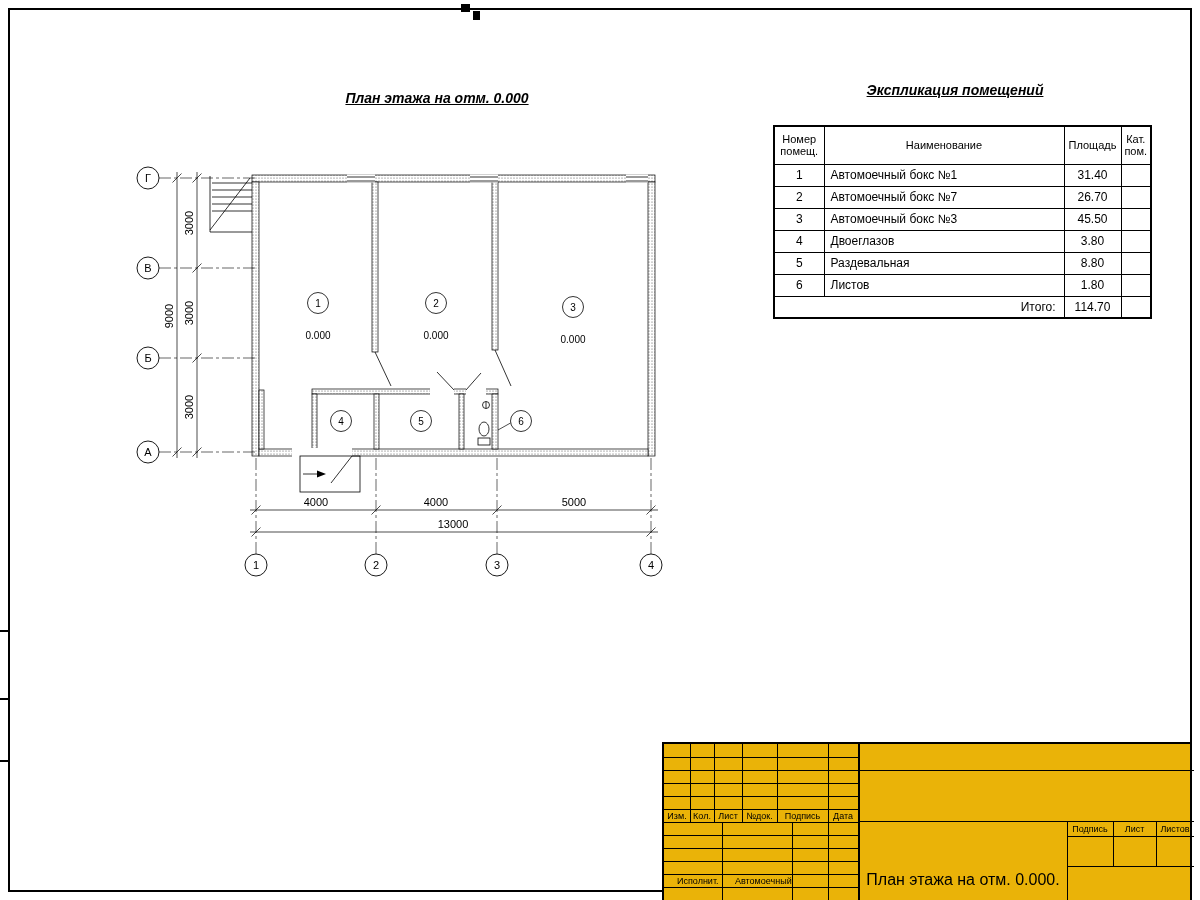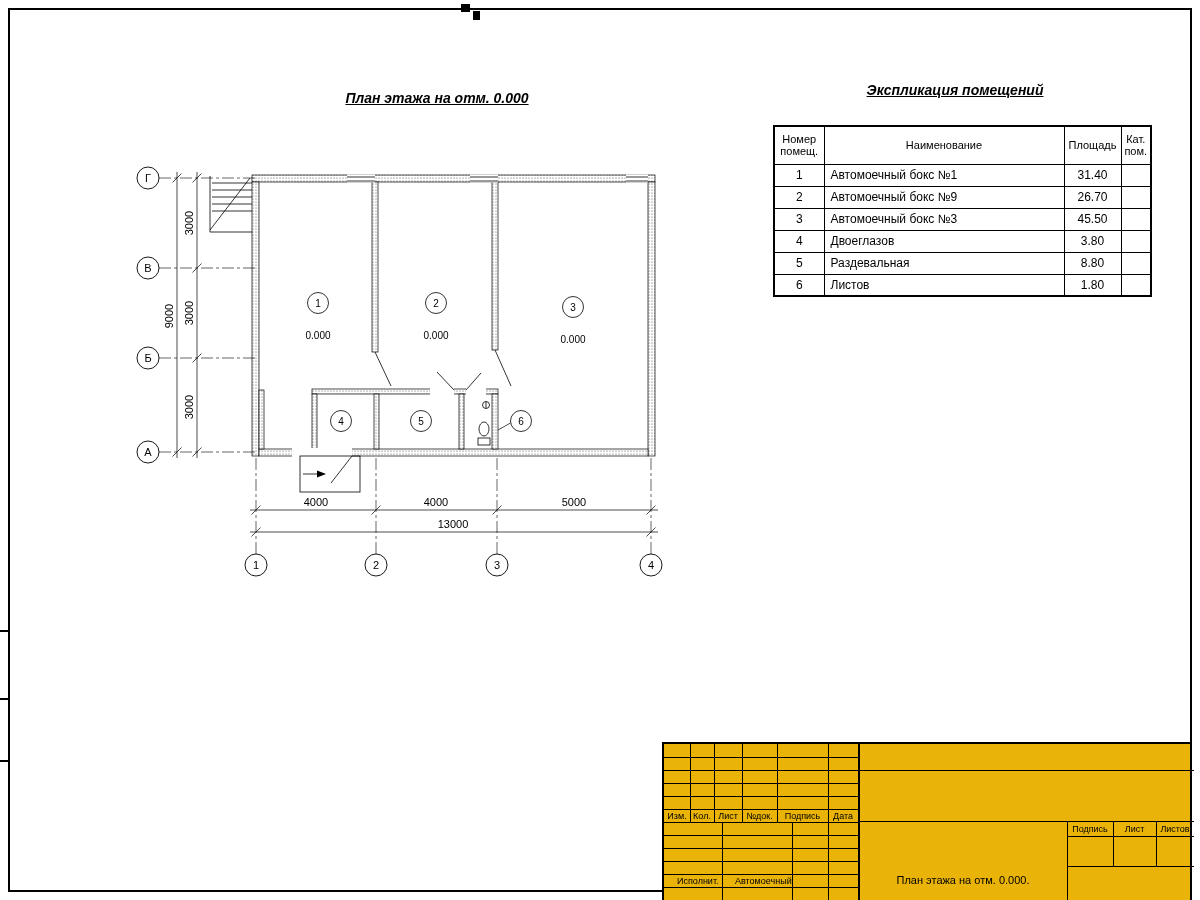--- a/index.html
+++ b/index.html
@@ -18,21 +18,21 @@
   .schedule td{height:22px}
   .schedule td.name{text-align:left;padding-left:6px}
   .schedule td.total-label{text-align:right;padding-right:8px}
   
   .tblock{position:absolute;left:662px;top:742px;width:530px;height:174px;border:2px solid #000;background:#eab308}
   .tblock .hl{position:absolute;height:1px;background:#000}
   .tblock .vl{position:absolute;width:1px;background:#000}
   .tblock .vl.thick{width:2px}
   .tblock .lbl{position:absolute;font-size:9px;display:flex;align-items:center;justify-content:center;overflow:hidden;white-space:nowrap}
   .tblock .lbl.left{justify-content:flex-start;padding-left:13px}
-  .tblock .lbl.big{font-size:11px}
+  .tblock .lbl.big{font-size:16px}
   .plan-svg{position:absolute;left:130px;top:60px;width:570px;height:530px;font-family:"Liberation Sans",sans-serif}
   .plan-svg text{fill:#000;stroke:none}
 </style>
 </head>
 <body>
 
 <div class="sheet">
   <div class="frame"></div>
 
   <div class="filing-mark" style="top:630px"></div>
@@ -219,21 +219,21 @@
     </thead>
     <tbody>
       <tr>
         <td>1</td>
         <td class="name">Автомоечный бокс №1</td>
         <td>31.40</td>
         <td></td>
       </tr>
       <tr>
         <td>2</td>
-        <td class="name">Автомоечный бокс №9</td>
+        <td class="name">Автомоечный бокс №7</td>
         <td>26.70</td>
         <td></td>
       </tr>
       <tr>
         <td>3</td>
         <td class="name">Автомоечный бокс №3</td>
         <td>45.50</td>
         <td></td>
       </tr>
       <tr>
@@ -245,20 +245,25 @@
       <tr>
         <td>5</td>
         <td class="name">Раздевальная</td>
         <td>8.80</td>
         <td></td>
       </tr>
       <tr>
         <td>6</td>
         <td class="name">Листов</td>
         <td>1.80</td>
+        <td></td>
+      </tr>
+      <tr>
+        <td colspan="2" class="total-label">Итого:</td>
+        <td>114.70</td>
         <td></td>
       </tr>
     </tbody>
   </table>
 
   <div class="tblock">
 
     <div class="hl" style="left:0;top:13px;width:194px"></div>
     <div class="hl" style="left:0;top:26px;width:194px"></div>
     <div class="hl" style="left:0;top:39px;width:194px"></div>

